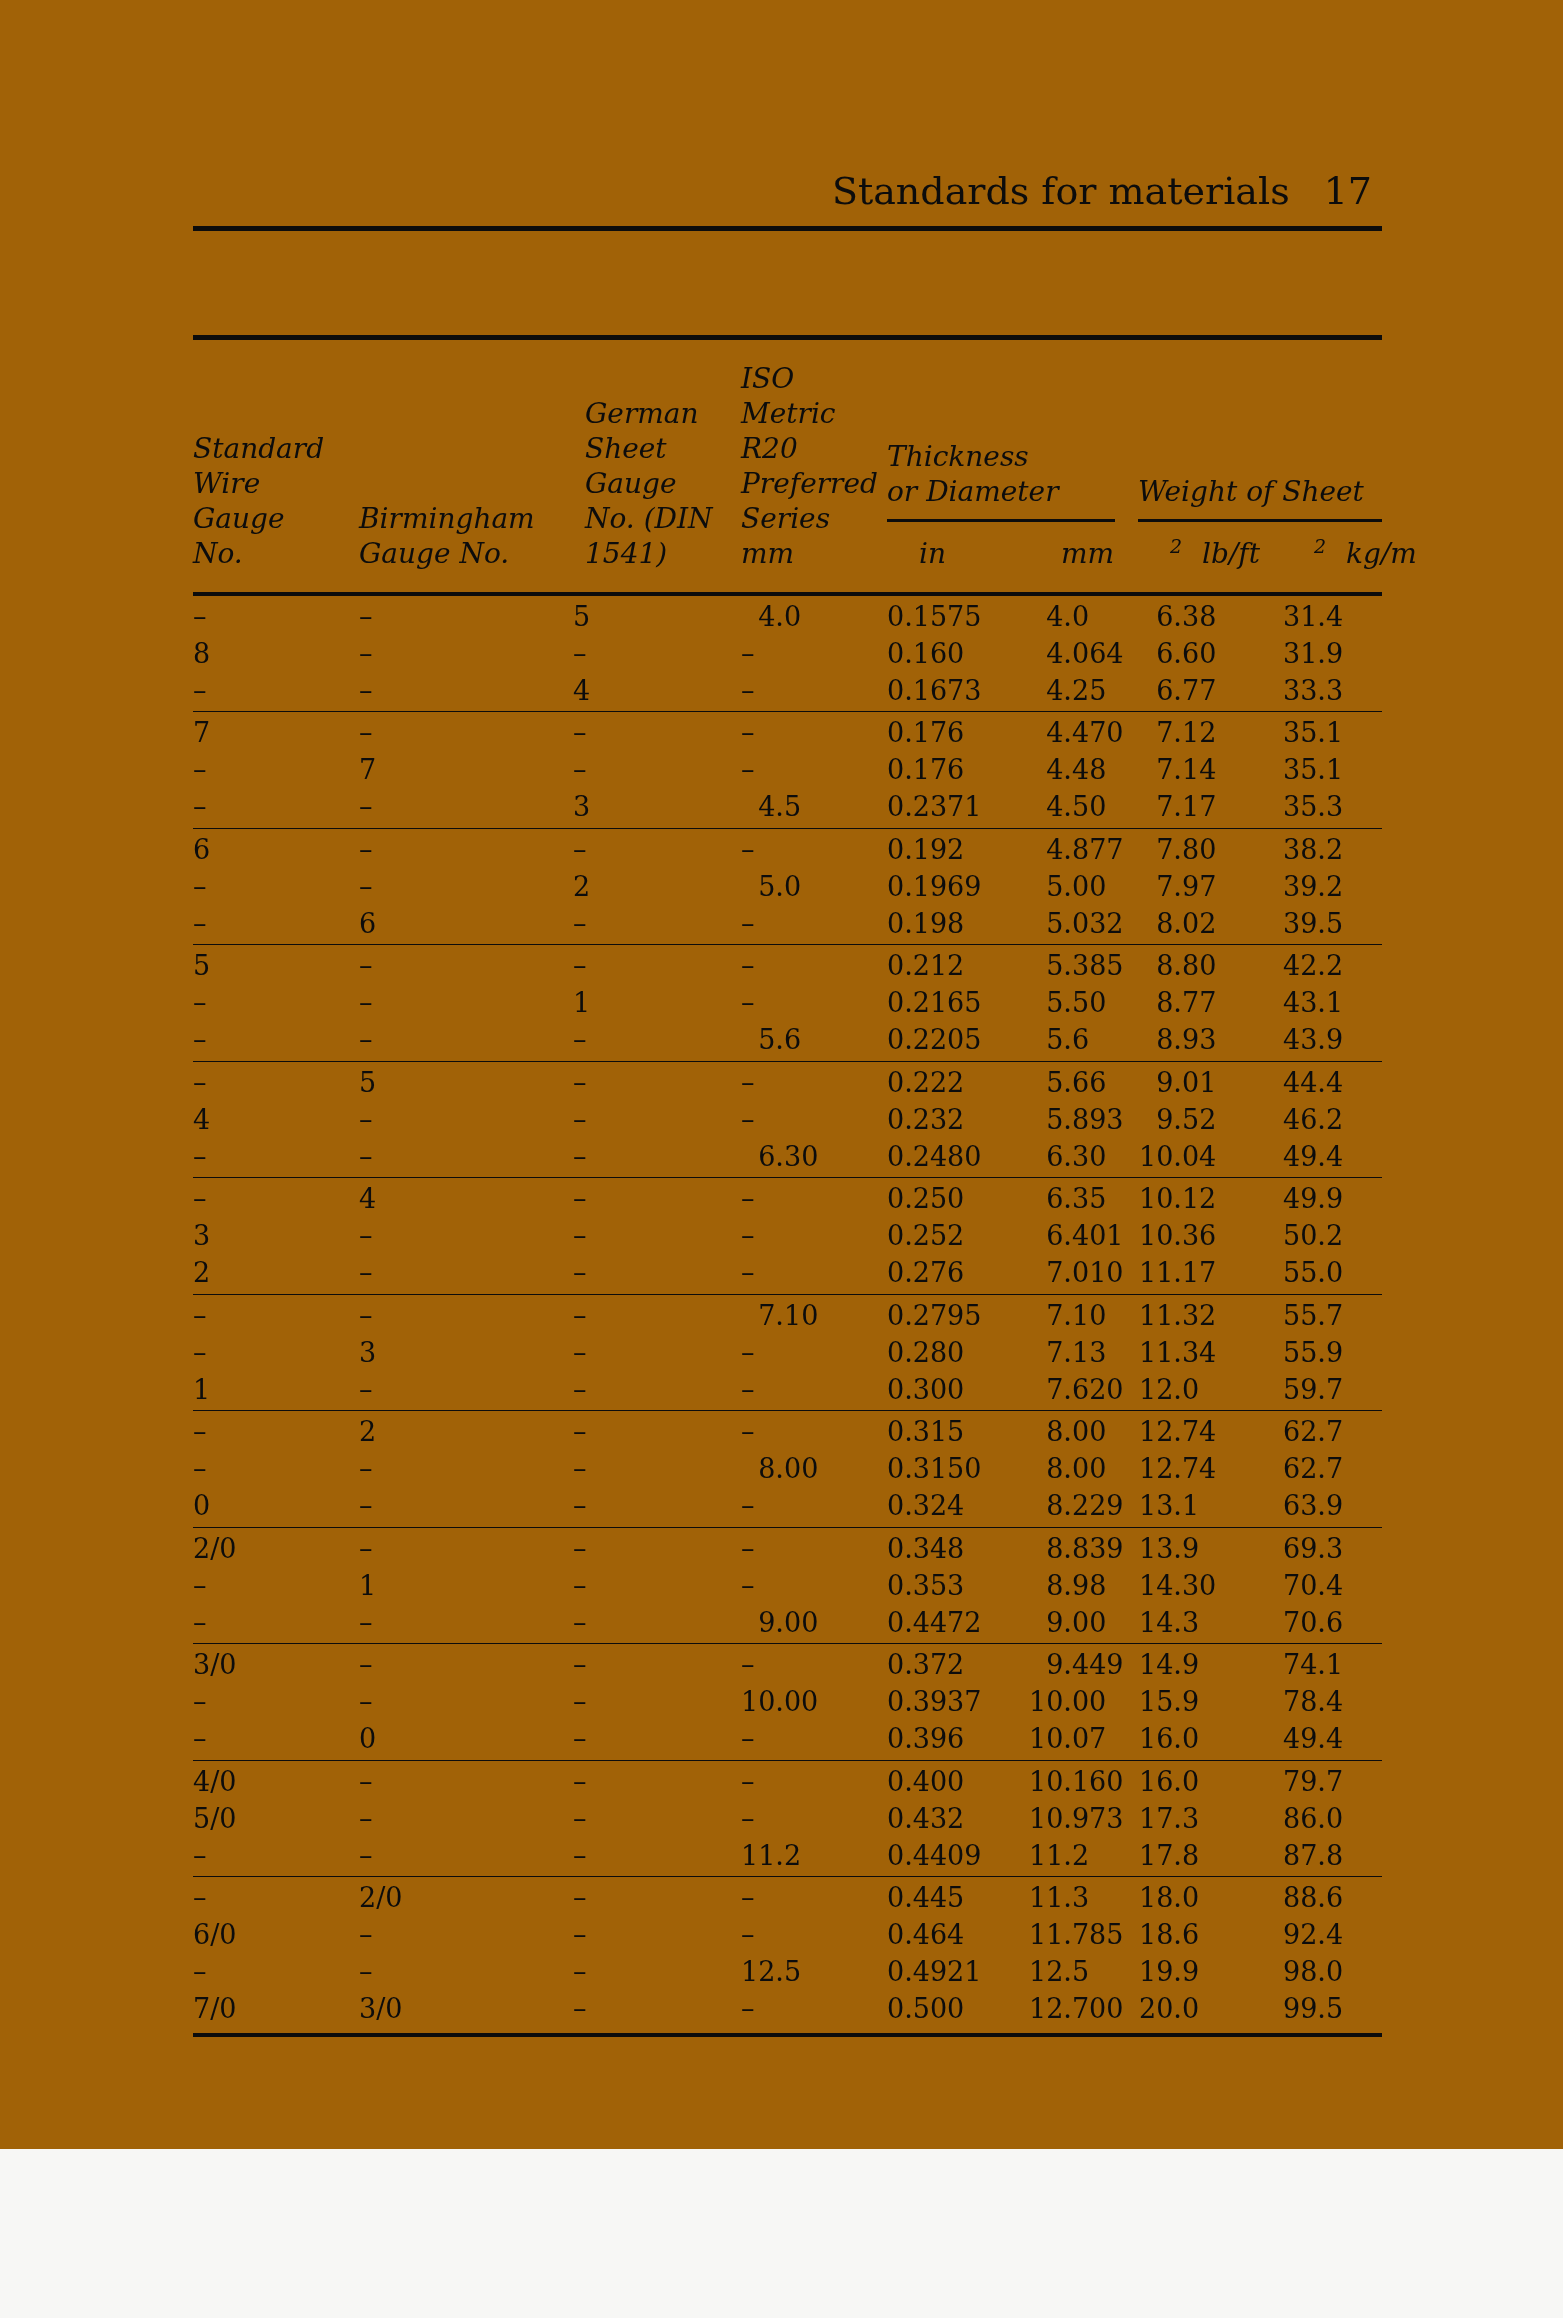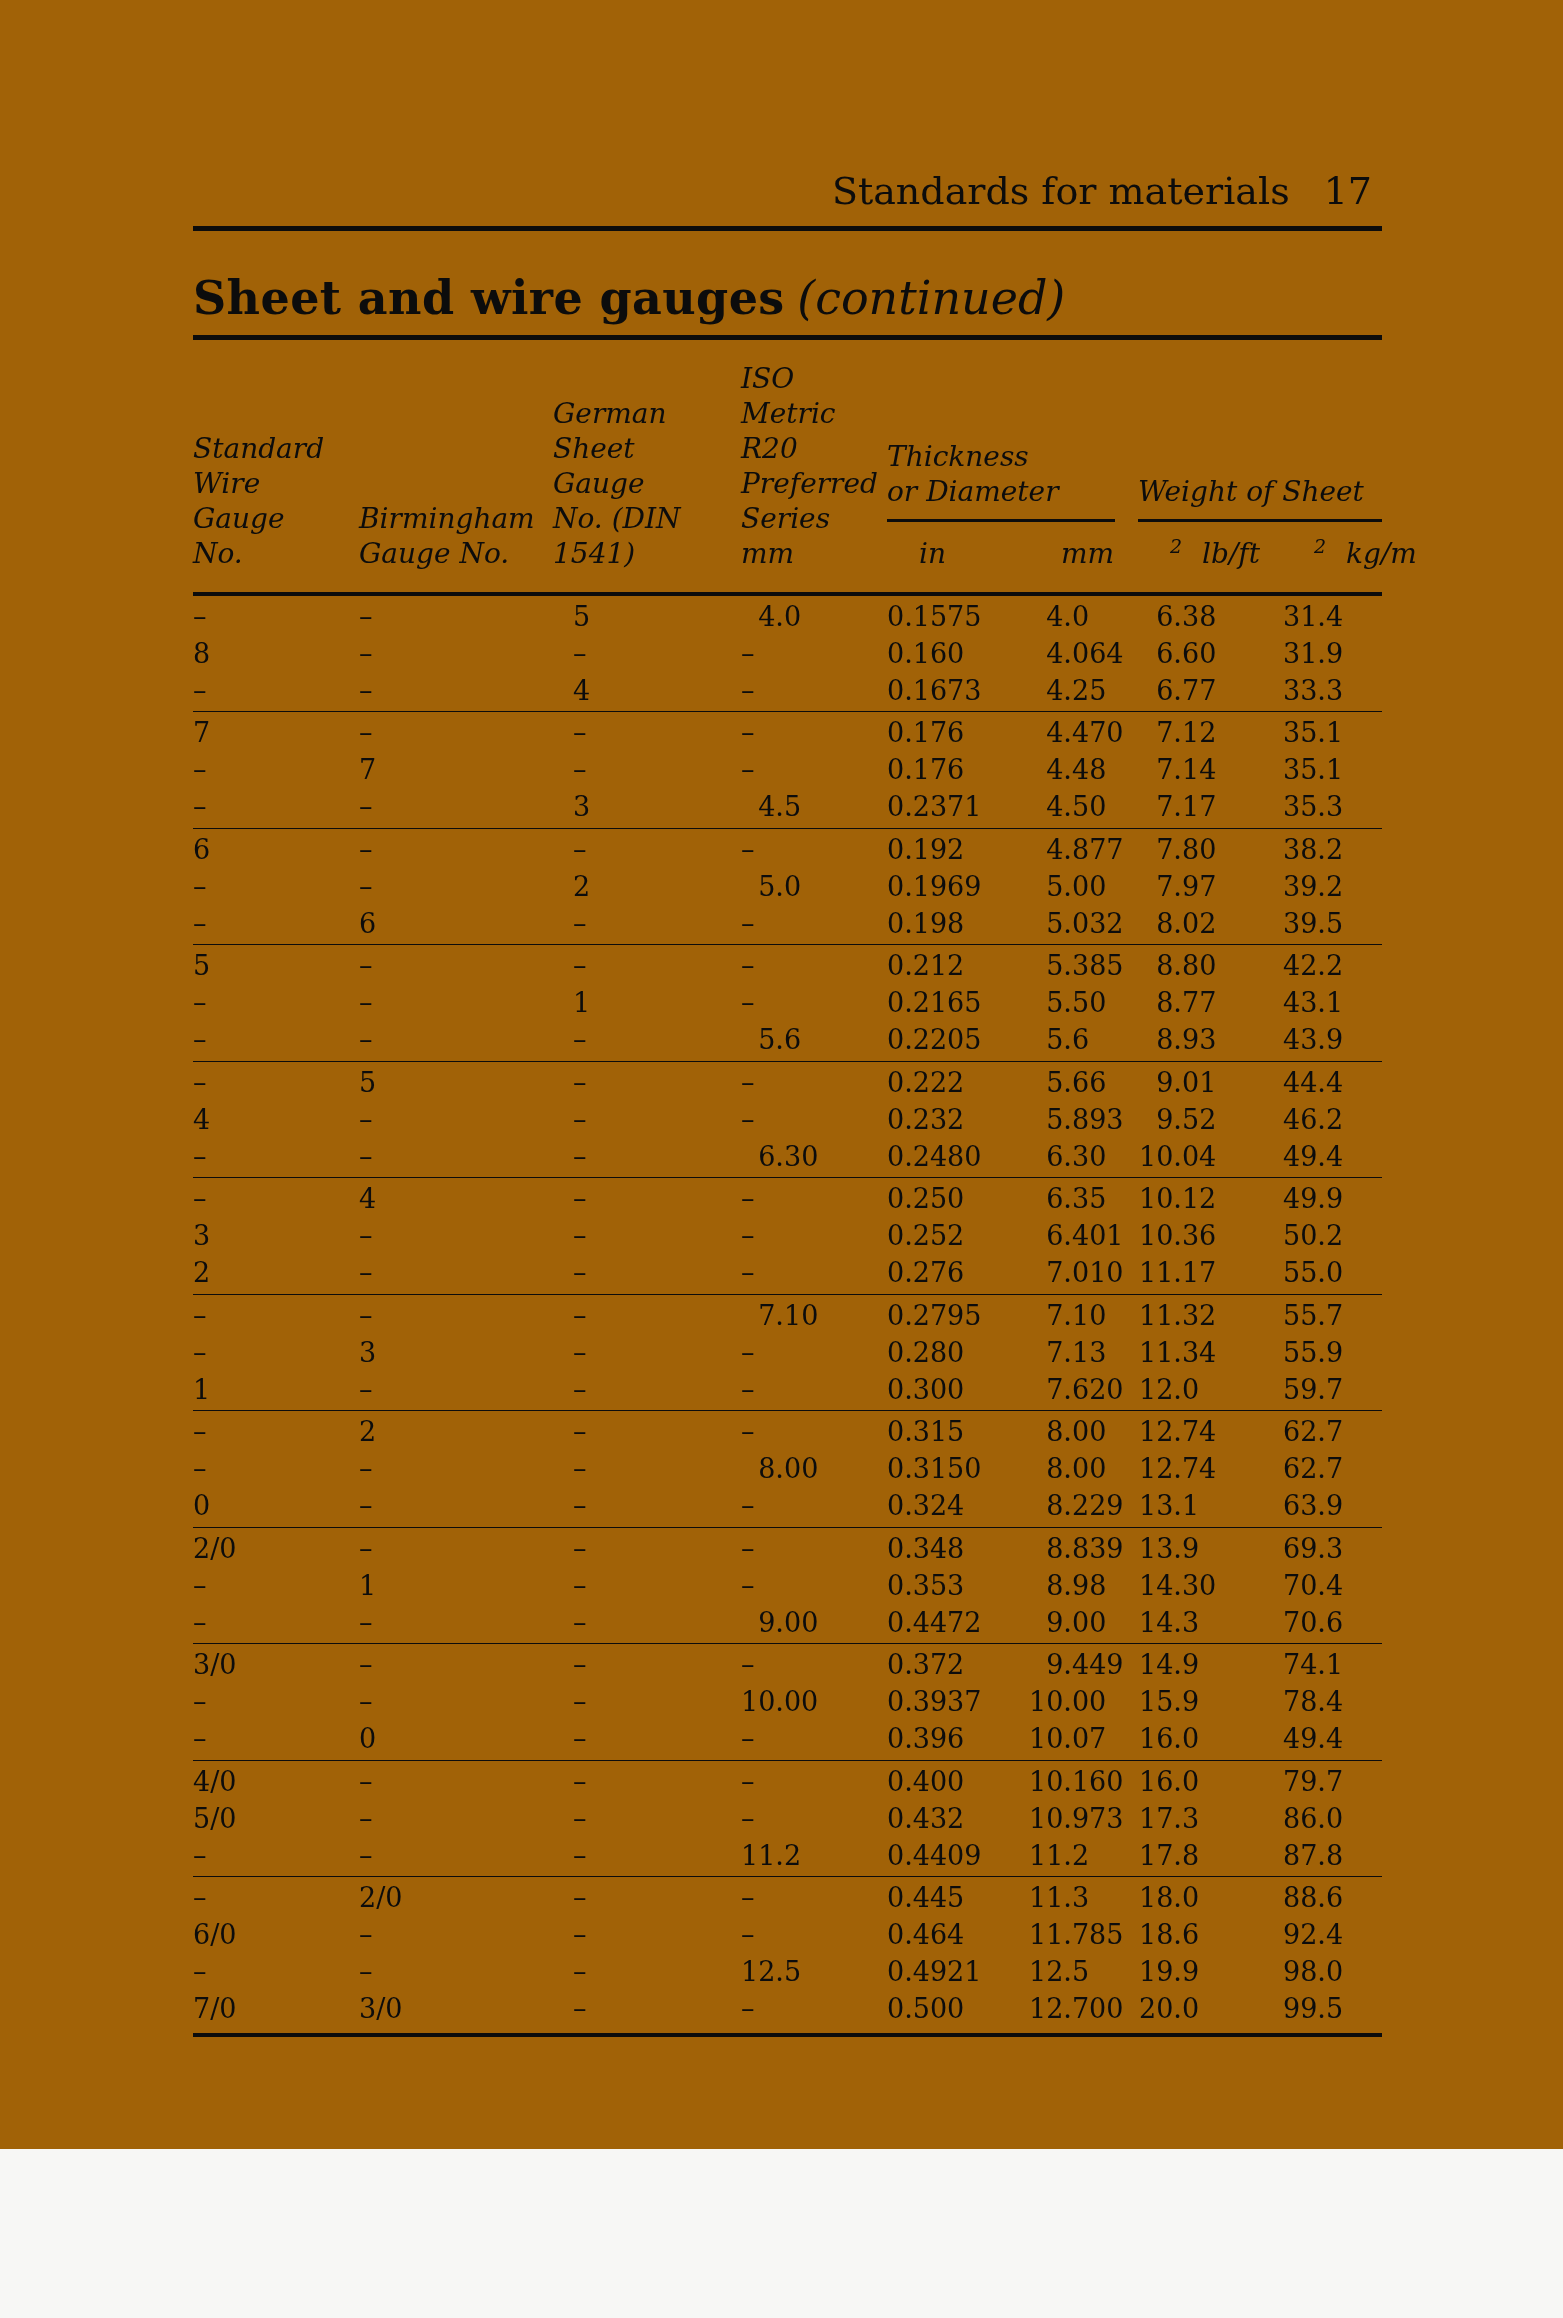--- a/index.html
+++ b/index.html
@@ -44,21 +44,21 @@
   .thead {
     position:absolute;
     left:193px; top:339px; width:1189px; height:255px;
     font-style:italic;
     font-size:28px;
     line-height:35px;
   }
   .hcol { position:absolute; bottom:23px; white-space:nowrap; }
   .hcol-swg        { left:0;margin-top:21px; }
   .hcol-birmingham { left:166px; }
-  .hcol-german     { left:360px; }
+  .hcol-german     { left:392px; }
   .hcol-iso        { left:548px; }
   .hgroup { position:absolute; bottom:23px; }
   .hgroup-thickness { left:694px; width:228px; }
   .hgroup-weight    { left:945px; width:244px; }
   .hgroup .grule { height:2.7px; background:#0c0c0c; margin-top:10.8px; }
   .hgroup .sub-row { position:relative; height:49px; }
   .hgroup .sub-row span { position:absolute; bottom:0;margin-left:32px; }
   .sub-in   { left:0; }
   .sub-mm   { left:142px; }
   .sub-lb   { left:0; }
@@ -89,23 +89,20 @@
 <body>
 
 <div class="page">
 
   <div class="running-head">
     <span>Standards for materials</span><span class="pgnum">17</span>
   </div>
 
   <div class="rule head-rule"></div>
 
-  <div class="section-title">
-    <span>Sheet and wire gauges</span><span class="cont">(continued)</span>
-  </div>
 
   <div class="rule title-rule"></div>
 
   <div class="thead">
     <div class="hcol hcol-swg">
         <div>Standard</div>
         <div>Wire</div>
         <div>Gauge</div>
         <div>No.</div>
       </div>

